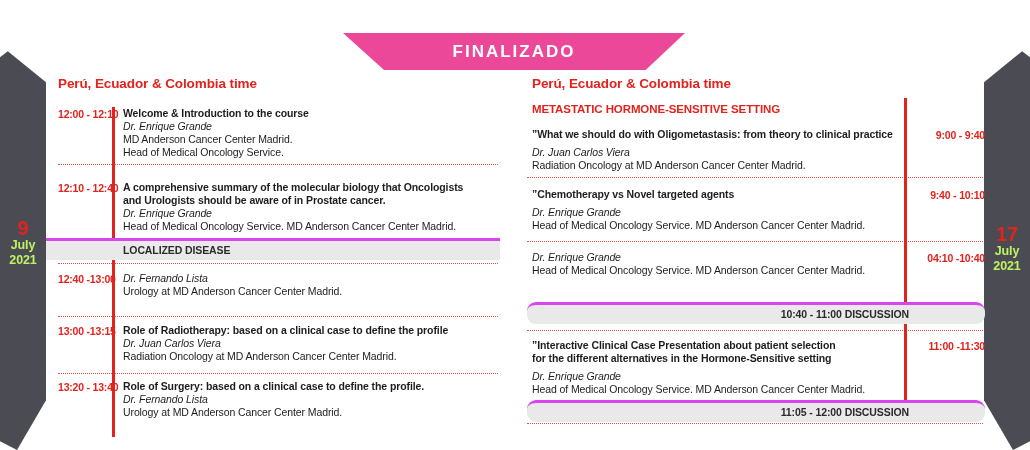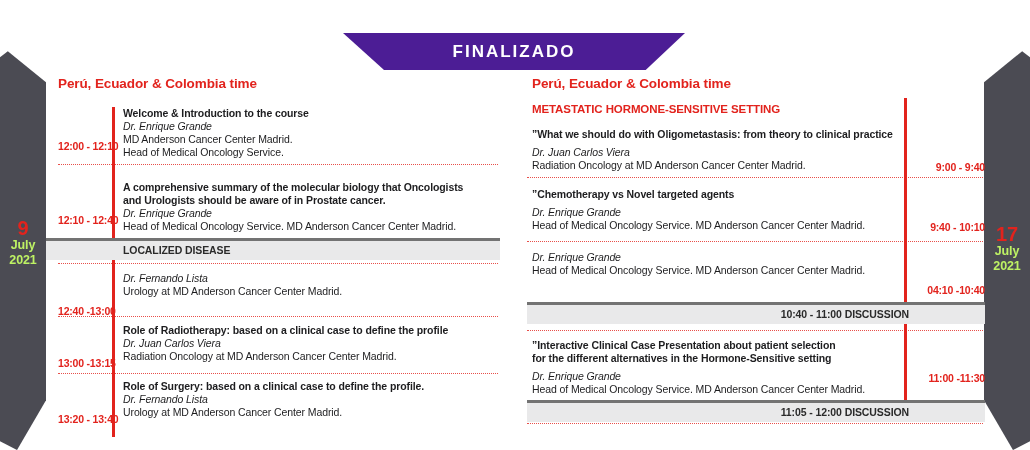--- a/index.html
+++ b/index.html
@@ -6,21 +6,21 @@
   html,body { background:#ffffff; }
   body { font-family:"Liberation Sans","DejaVu Sans",sans-serif; color:#1d1d1f; }
   #page {
     position:relative; width:1030px; height:450px; background:#ffffff;
     overflow:hidden; letter-spacing:-0.1px;
   }
 
   
   .fin-banner {
     position:absolute; left:343px; top:33px; width:342px; height:37px;
-    background:#4c1d95;
+    background:#ec4899;
     clip-path:polygon(0 0, 100% 0, 88.5% 100%, 12% 100%);
     display:flex; align-items:center; justify-content:center;
     color:#ffffff; font-weight:bold; font-size:17px; letter-spacing:2px;
   }
 
   
   .day-banner {
     position:absolute; top:48px; width:46px; height:402px; background:#4b4b53;
   }
   .day-banner.left  { left:0;      clip-path:polygon(0 2.3%, 17% 0.8%, 100% 8.5%, 100% 87.6%, 37% 100%, 0 97.8%); }
@@ -43,43 +43,43 @@
   .red-line { position:absolute; width:3px; background:#e2231d; }
   .col-left  .red-line { left:54px;  top:31px; height:330px; }
   .col-right .red-line { left:377px; top:22px; height:305px; }
 
   .row { position:absolute; font-size:10.5px; line-height:13px; }
   .col-left  .row { left:0; width:442px; padding-left:65px; }
   .col-right .row { left:0; width:375px; padding-left:5px; }
 
   .time {
     position:absolute; color:#e2231d; font-weight:bold; font-size:10.5px; top:1px;
-    letter-spacing:-0.2px; white-space:nowrap;margin-top:32px;
+    letter-spacing:-0.2px; white-space:nowrap;
   }
   .col-left  .time { left:0; width:47px; text-align:right; }
   .col-right .time { left:386px; width:72px; text-align:right; }
 
   .t-title   { font-weight:bold; white-space:pre-line; }
   .col-right .t-title { margin-bottom:5px; }
   .t-speaker { font-style:italic; }
 
   .dots {
     position:absolute; left:0; height:0;
     border-top:1.5px dotted rgba(226,35,29,0.8);
   }
   .col-left  .dots { width:440px; }
   .col-right .dots { width:456px; }
 
   .band {
-    position:absolute; background:#e9e9ea; border-top:3px solid #737373;
+    position:absolute; background:#e9e9ea; border-top:3px solid #d946ef;
     height:22px; font-size:10.5px; line-height:19px; font-weight:bold; color:#2a2a2a;
     letter-spacing:-0.1px;
   }
   .band-left  { left:-12px; width:454px; padding-left:77px; }
-  .band-right { left:0; width:458px; text-align:right; padding-right:76px; }
+  .band-right { left:0; width:458px; text-align:right; padding-right:76px;border-radius:9px; }
 
   
   .col-left .r0 { top:31px; }   .col-left .d0 { top:88px; }
   .col-left .r1 { top:105px; }  .col-left .b0 { top:162px; }
   .col-left .d1 { top:187px; }  .col-left .r2 { top:196px; }
   .col-left .d2 { top:240px; }  .col-left .r3 { top:248px; }
   .col-left .d3 { top:297px; }  .col-left .r4 { top:304px; }
 
   
   .col-right .r0 { top:52px; }  .col-right .d0 { top:101px; }

